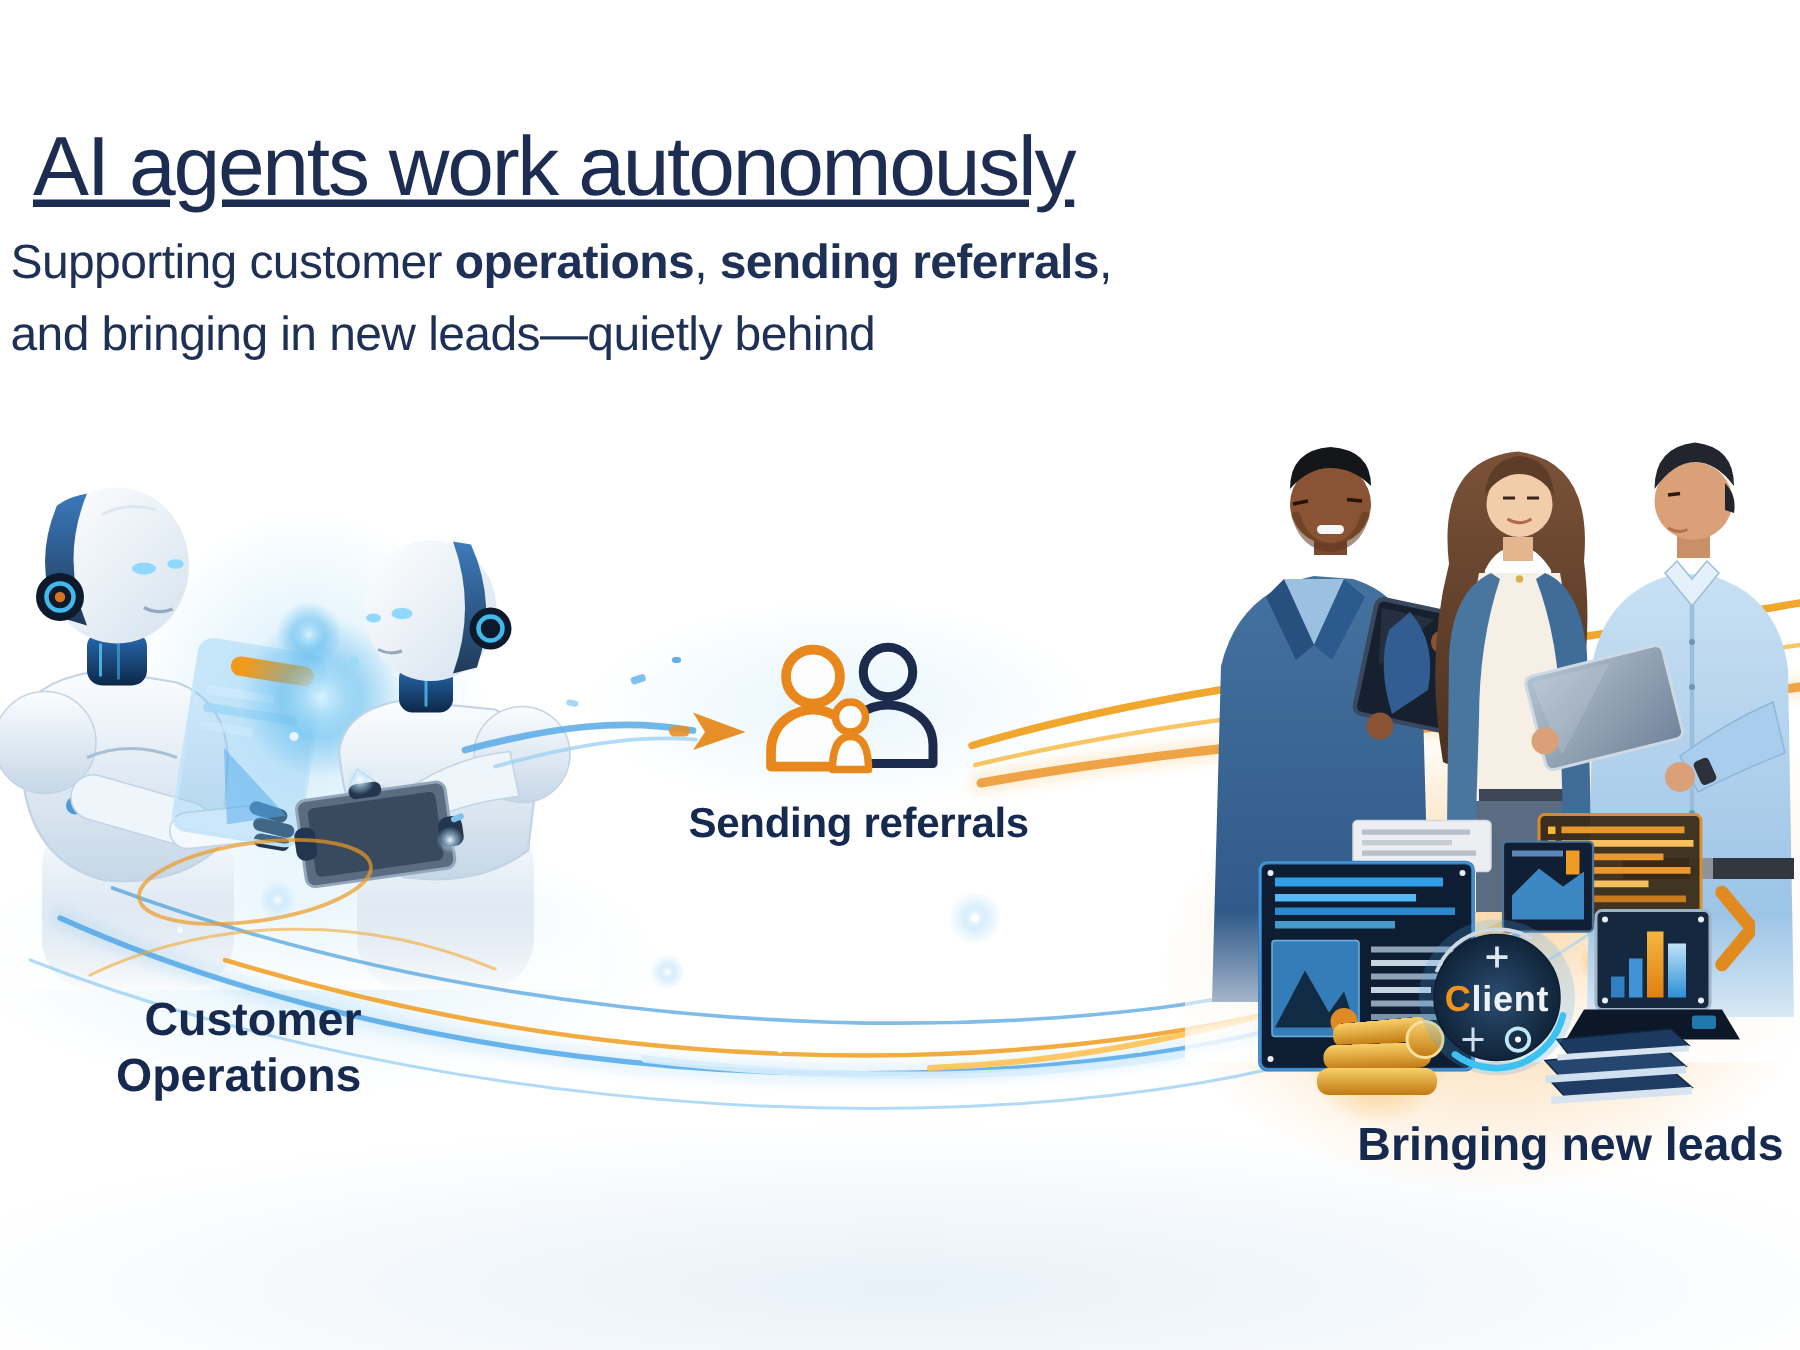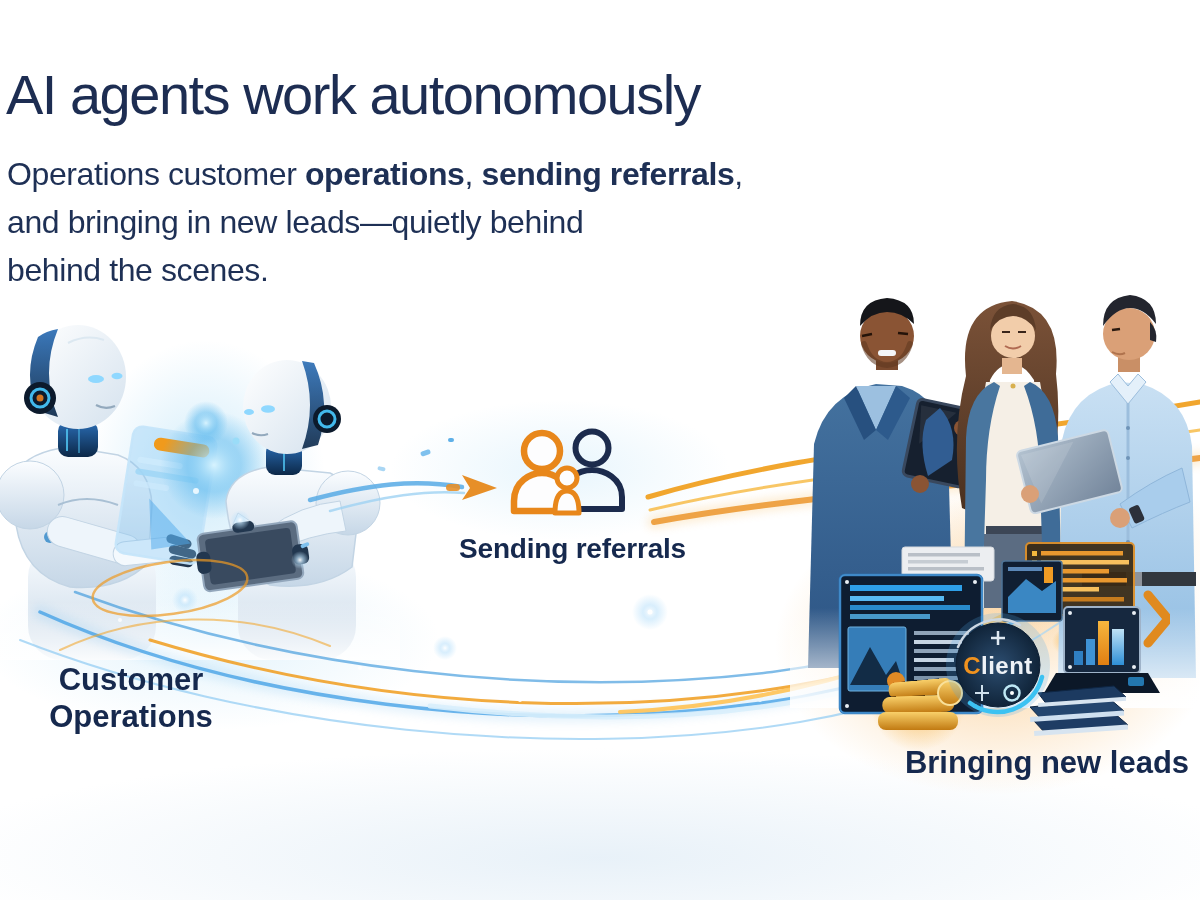--- a/index.html
+++ b/index.html
@@ -3,21 +3,21 @@
 <meta charset="utf-8">
 <style>
   html,body{margin:0;padding:0;background:#ffffff;}
   #stage{position:relative;width:1200px;height:900px;background:#ffffff;overflow:hidden;
          font-family:"Liberation Sans",sans-serif;color:#1d2d52;}
   .abs{position:absolute;}
   #page-title{left:6px;top:62px;font-size:56px;font-weight:400;letter-spacing:-1.5px;color:#1d2d52;white-space:nowrap;}
   #subtitle{left:7px;top:150px;font-size:32px;line-height:48px;font-weight:400;letter-spacing:-0.4px;color:#1e3055;}
   #subtitle b{font-weight:700;}
   .node-label{color:#16294e;text-align:center;}
-  #label-co{left:21px;top:661px;width:220px;font-size:31px;font-weight:700;line-height:37px;}
+  #label-co{left:21px;top:661px;width:220px;font-size:31px;font-weight:700;line-height:37px;text-align:right;}
   #label-sr{left:440px;top:533px;width:265px;font-size:28px;font-weight:600;letter-spacing:-0.2px;}
   #label-bl{left:858px;top:745px;width:378px;font-size:31px;font-weight:700;}
   svg{display:block;}
 </style>
 </head>
 <body>
 
 <div id="stage">
 
   <svg class="abs" style="left:0;top:0" width="1200" height="900" viewBox="0 0 1200 900">
@@ -449,26 +449,25 @@
         <circle cx="42" cy="26" r="18"></circle>
         <path d="M14 86 L14 76 C14 56 31 48 42 48 C53 48 70 56 70 76 L70 86 Z"></path>
       </g>
       <g stroke="#e8871b" stroke-width="5" fill="#fdfdfe">
         <circle cx="67" cy="53" r="10"></circle>
         <path d="M55 88 C55 73 59 66 67 66 C75 66 79 73 79 88 Z"></path>
       </g>
     </g>
   </svg>
 
-  <h1 id="page-title" class="abs" style="margin:0;">AI agents work autonomously</h1>
+  <h1 id="page-title" class="abs" style="margin:16px;text-decoration:underline;">AI agents work autonomously</h1>
 
   <div id="subtitle" class="abs">
-    <div class="sub-line"><span>Operations customer </span><b>operations</b><span>, </span><b>sending referrals</b><span>,</span></div>
+    <div class="sub-line"><span>Supporting customer </span><b>operations</b><span>, </span><b>sending referrals</b><span>,</span></div>
     <div class="sub-line">and bringing in new leads—quietly behind</div>
-    <div class="sub-line">behind the scenes.</div>
   </div>
 
   <div id="label-co" class="abs node-label">
     <div>Customer</div>
     <div>Operations</div>
   </div>
 
   <div id="label-sr" class="abs node-label">Sending referrals</div>
 
   <div id="label-bl" class="abs node-label">Bringing new leads</div>

